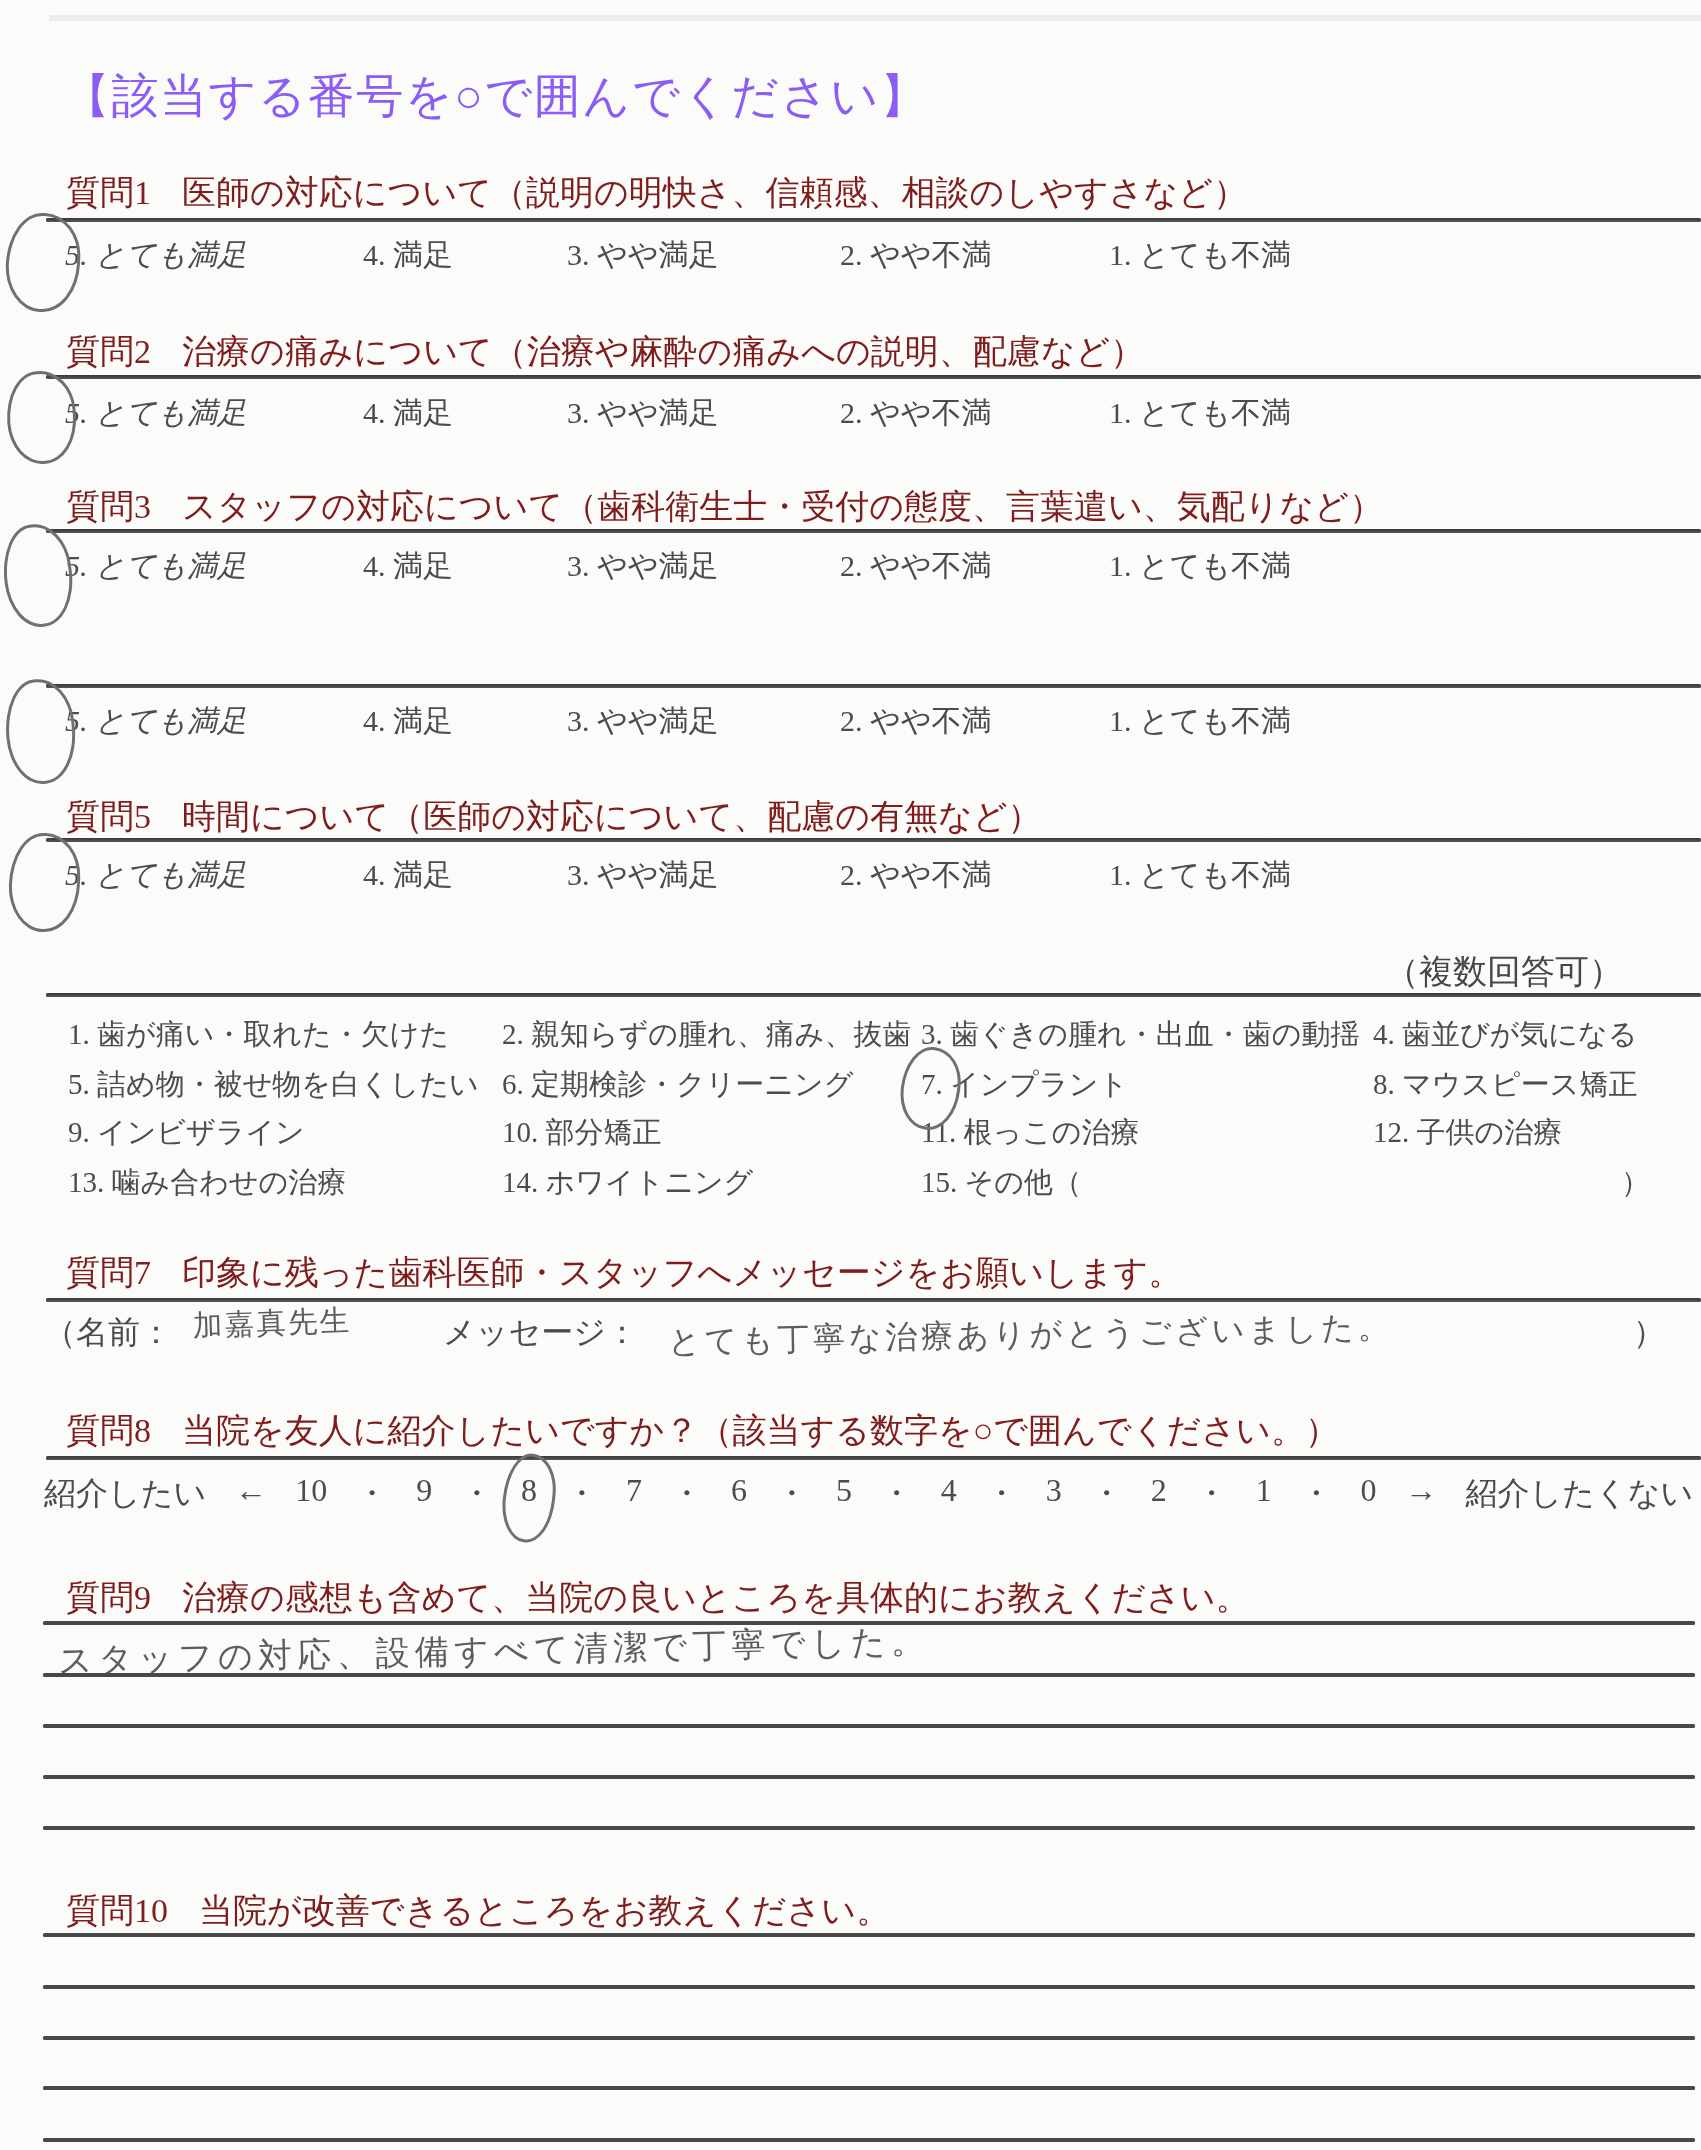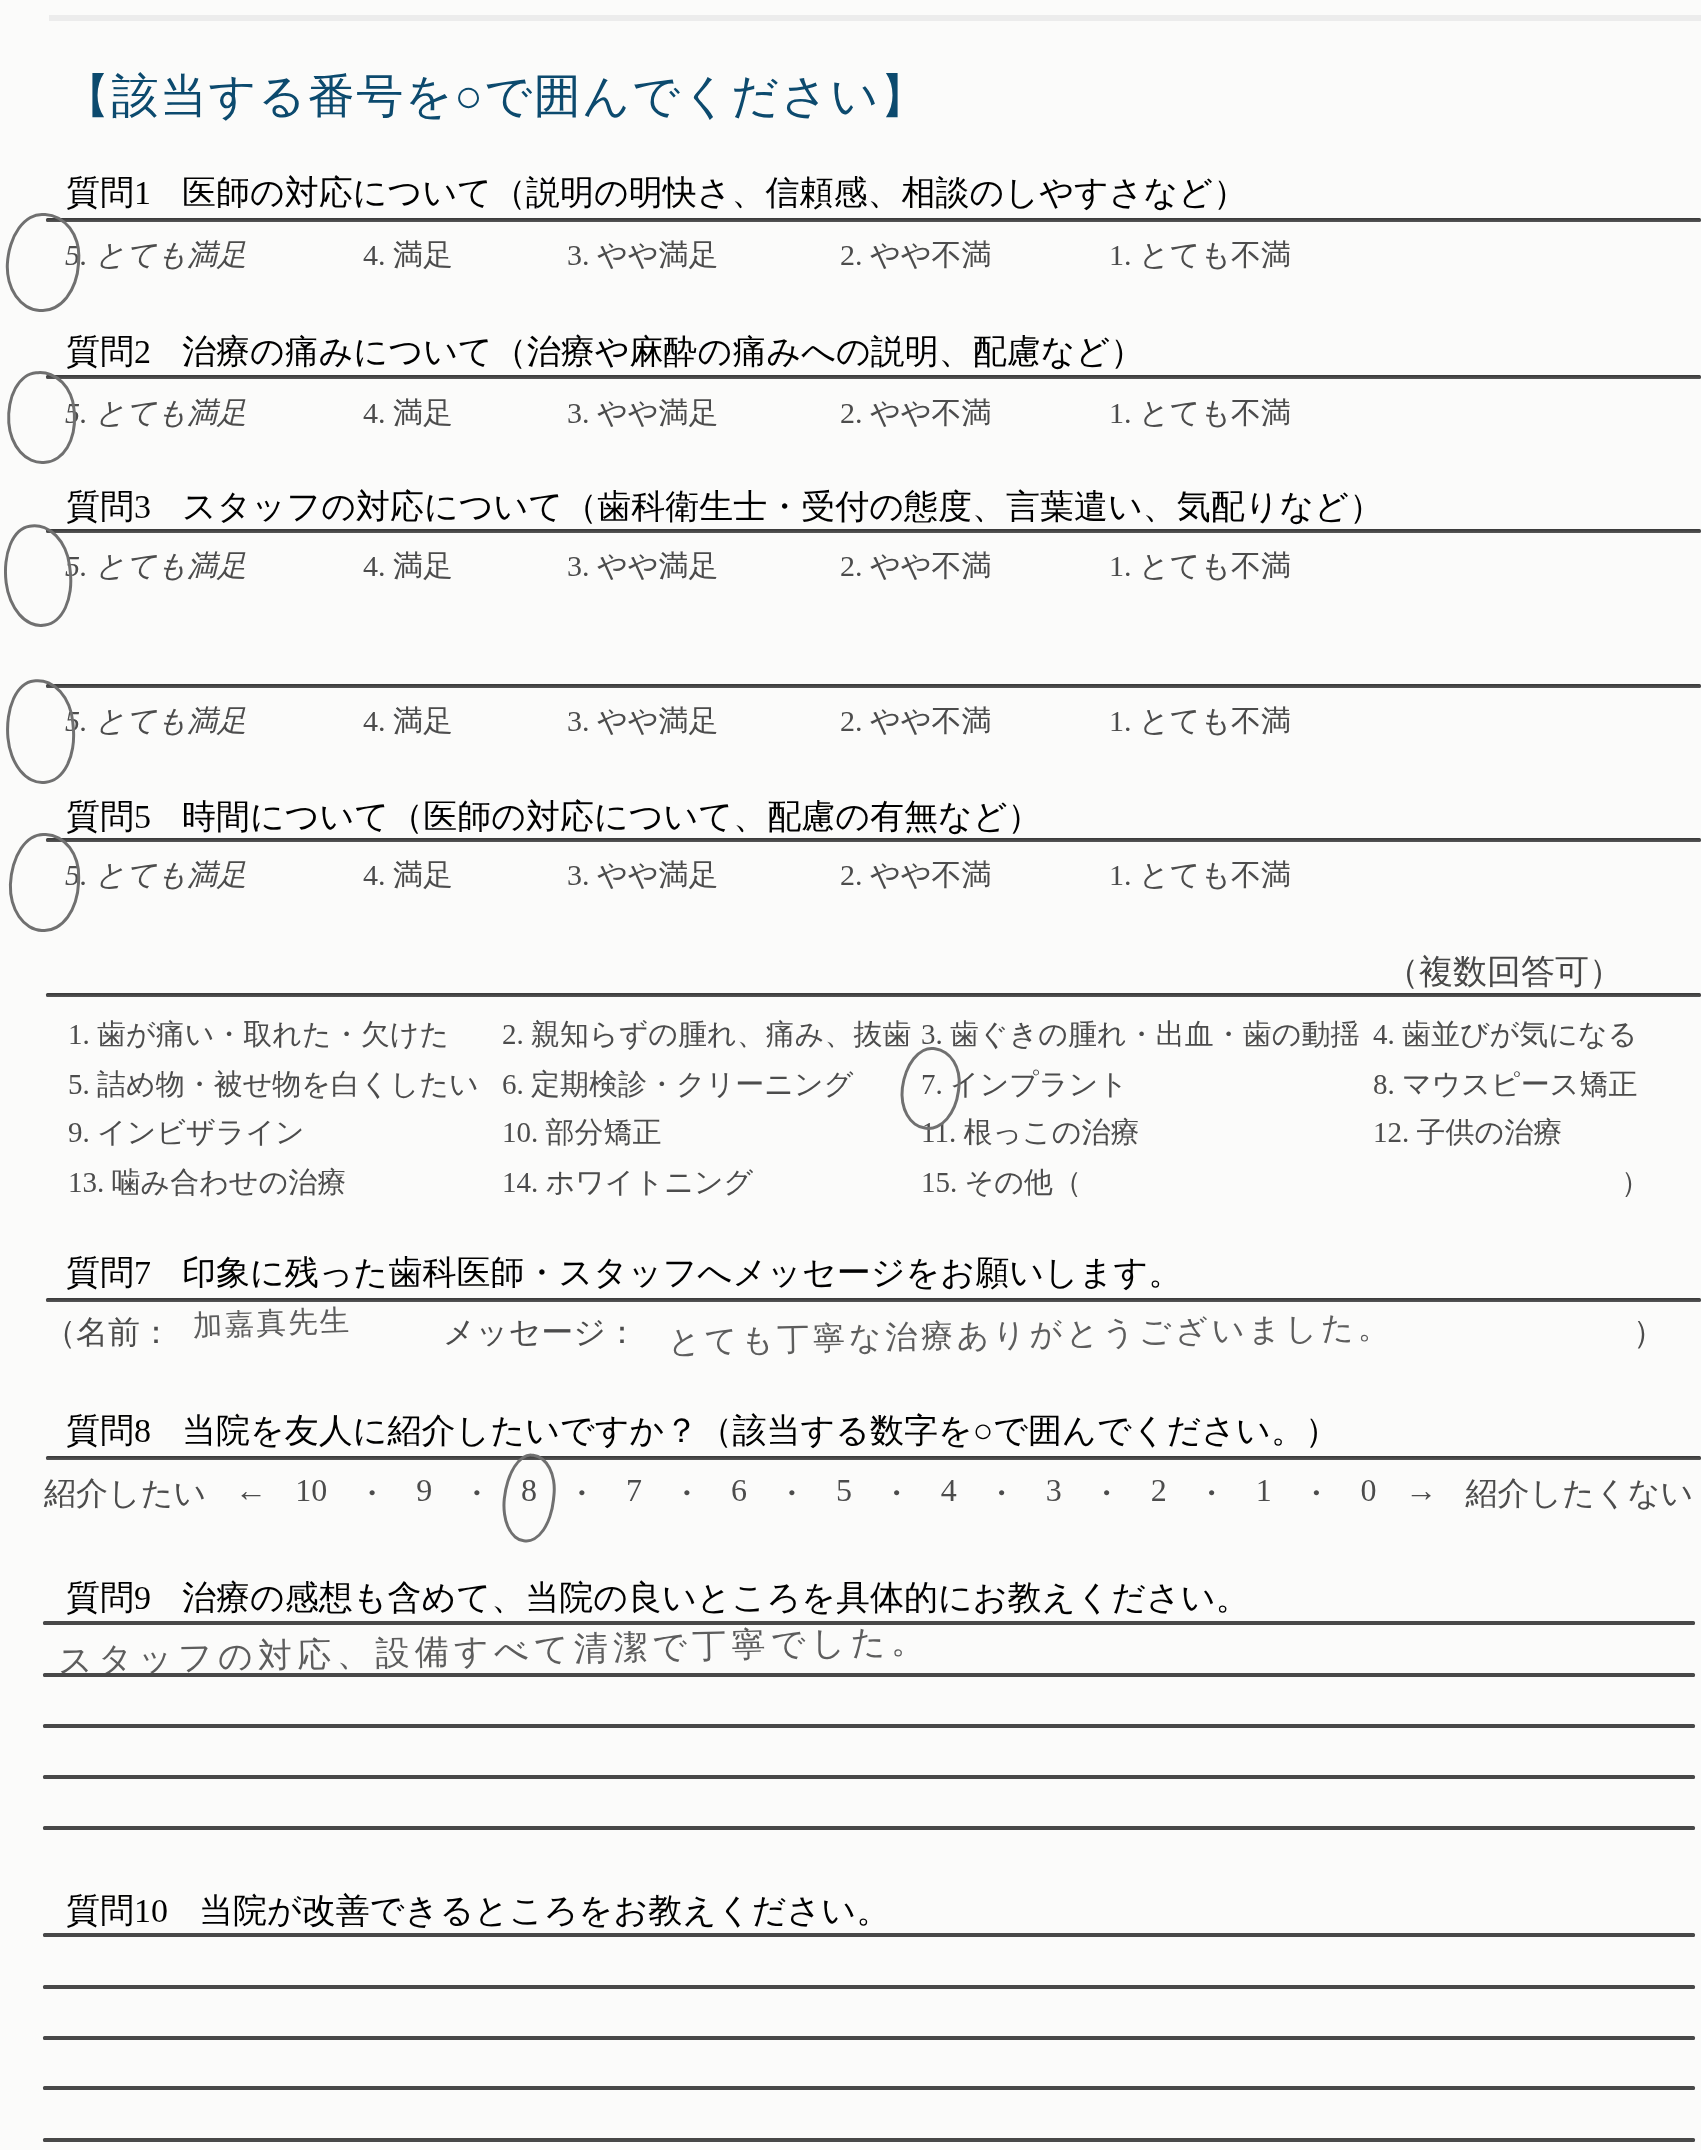--- a/index.html
+++ b/index.html
@@ -5,23 +5,23 @@
   html,body { margin:0; padding:0; background:#e9e9e9; }
   .page {
     position:relative; width:1701px; height:2151px;
     background:#fbfbfa; overflow:hidden;
     font-family:"Liberation Serif","DejaVu Serif",serif;
     color:#4a4a4a;
   }
   .scan-band { position:absolute; top:14.8px; left:49px; right:0; height:6.6px; background:#ececec; }
   .title {
     position:absolute; left:63px; top:65px;
-    font-size:47px; letter-spacing:1.5px; color:#0c4a6e; white-space:nowrap;
-  }
-  .qhead { position:absolute; left:66px; font-size:34px; white-space:nowrap; color:#000000; }
+    font-size:47px; letter-spacing:1.5px; color:#8b5cf6; white-space:nowrap;
+  }
+  .qhead { position:absolute; left:66px; font-size:34px; white-space:nowrap; color:#7f1d1d; }
   .qhead .qno { margin-right:31px; }
   .rule { position:absolute; left:46px; right:0; height:4.4px;
           background:linear-gradient(#383838,#575757); border-radius:1.5px; }
   .opts { position:absolute; left:0; right:0; height:52px; }
   .opts span { position:absolute; font-size:30px; white-space:nowrap; color:#4c4c4c; }
   .o1 { left:65px;font-style:italic; }  .o2 { left:363px; } .o3 { left:567px; }
   .o4 { left:840px; } .o5 { left:1109px; }
   .hand-ellipse {
     position:absolute; border:3px solid #707070;
     border-radius:48% 52% 50% 50% / 55% 45% 52% 48%;

